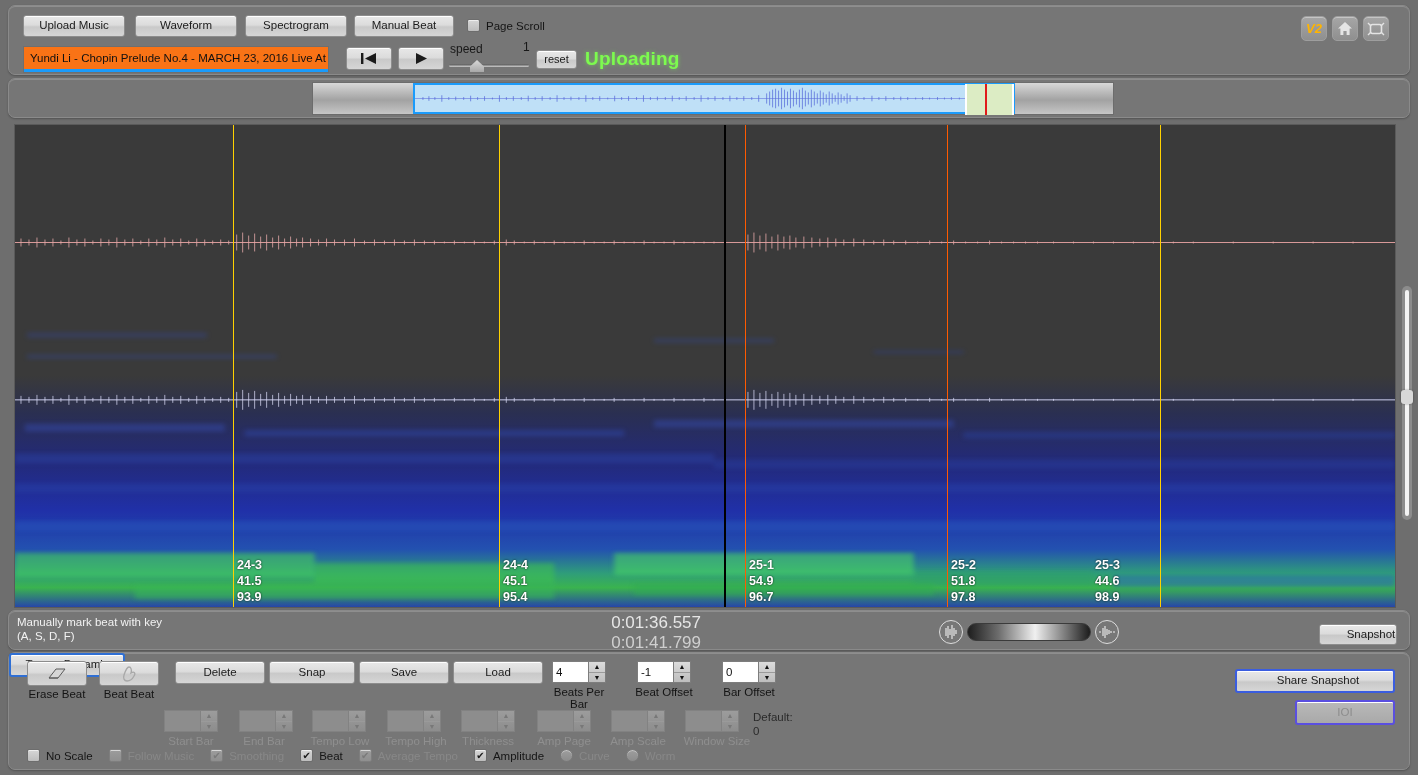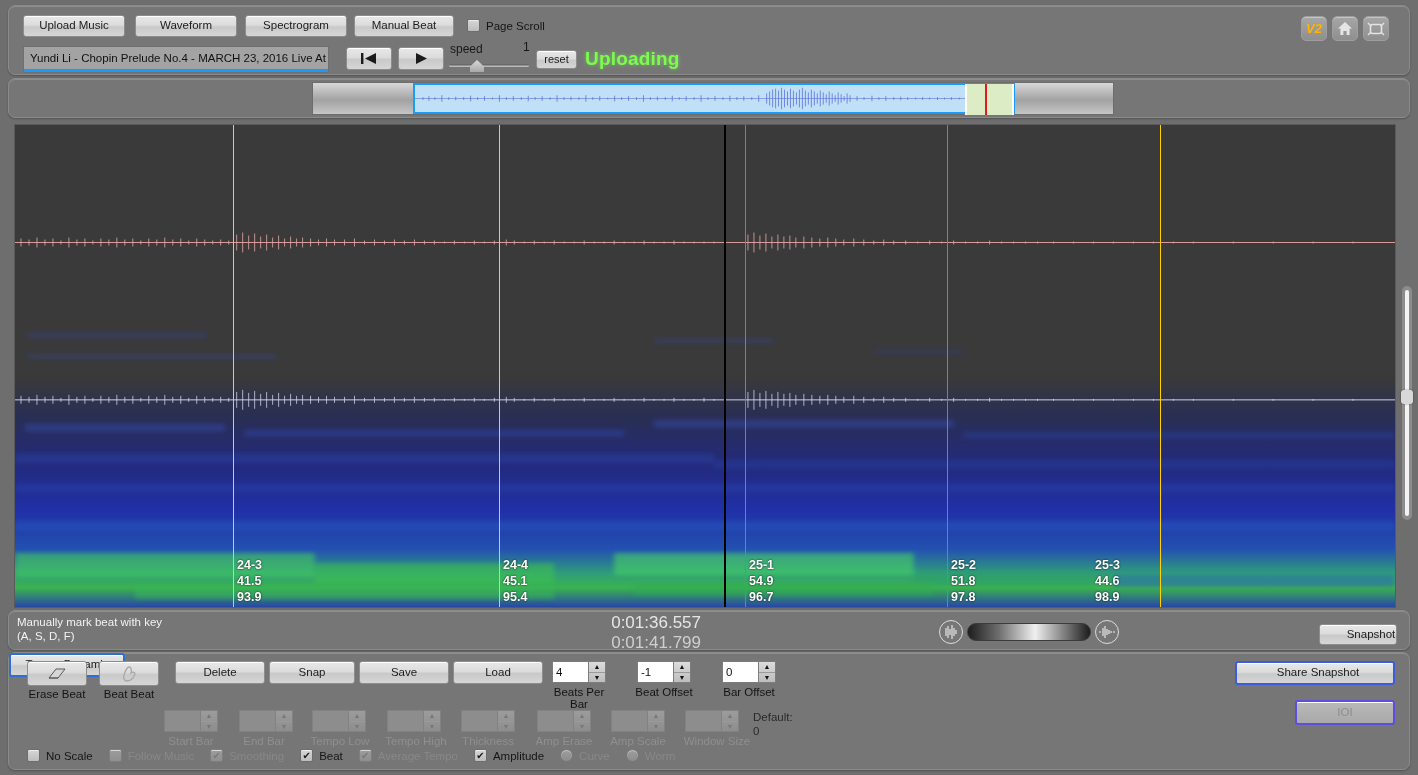--- a/index.html
+++ b/index.html
@@ -58,21 +58,21 @@
   .chkbox.checked::after { content: "\2714"; font-size: 10px; }
   .chk-label { font-size: 11.5px; color: #151515; }
   .chk-wrap.disabled .chk-label { color: #888; }
   .chk-wrap.disabled .chkbox { background: linear-gradient(to bottom,#9c9c9c,#8f8f8f); border-color:#7e7e7e; color:#7a7a7a; }
 
   #pagescroll-wrap { left: 458px; top: 13px; }
 
   
   #song-title {
     position: absolute; left: 14px; top: 40px; width: 306px; height: 23px;
-    background: #a3a3a3; border: 1px solid #6f6f6f; border-bottom: none;
+    background: #f97316; border: 1px solid #6f6f6f; border-bottom: none;
     color: #111; font-size: 11.5px; padding: 0 6px;
     display: flex; align-items: center; overflow: hidden; white-space: nowrap;
   }
   #song-progress {
     position: absolute; left: 14px; top: 63px; width: 306px; height: 4px;
     background: #1a9bfb; border: 1px solid #6f6f6f; border-top:none;
   }
 
   
   .transport { position: absolute; top: 41px; width: 46px; height: 23px; }
@@ -250,21 +250,21 @@
   #checkrow { position: absolute; left: 18px; top: 96px; display: flex; align-items: center; }
   #checkrow .chk-wrap { position: relative; margin-right: 16px; }
   .radio {
     width: 13px; height: 13px; border-radius: 50%;
     background: linear-gradient(to bottom,#9e9e9e,#8c8c8c);
     border: 1px solid #7a7a7a;
     display: inline-block;
     box-shadow: inset 0 1px 0 rgba(255,255,255,.4);
   }
 
-  #btn-share { position: absolute; right: 14px; top: 8px; width: 160px; height: 24px; border: 2px solid #3a5de0; padding-left: 6px; }
+  #btn-share { position: absolute; right: 14px; top: 16px; width: 160px; height: 24px; border: 2px solid #3a5de0; padding-left: 6px; }
   #btn-ioi {
     position: absolute; right: 14px; top: 47px; width: 100px; height: 25px;
     border: 2px solid #5a4fe0;
     background: linear-gradient(to bottom,#b9b9b9,#a9a9a9);
     color: #8d8d8d;
   }
 </style>
 </head>
 <body>
 
@@ -631,21 +631,21 @@
           </div>
         </div>
         <div class="spin-lbl dis" style="left: 444px; top: 82px; width: 70px;">Thickness</div>
         <div class="spin dis" style="left: 528px; top: 57px;">
           <div class="spin-field"></div>
           <div class="spin-btns">
             <div class="spin-up">▲</div>
             <div class="spin-dn">▼</div>
           </div>
         </div>
-        <div class="spin-lbl dis" style="left: 520px; top: 82px; width: 70px;">Amp Erase</div>
+        <div class="spin-lbl dis" style="left: 520px; top: 82px; width: 70px;">Amp Page</div>
         <div class="spin dis" style="left: 602px; top: 57px;">
           <div class="spin-field"></div>
           <div class="spin-btns">
             <div class="spin-up">▲</div>
             <div class="spin-dn">▼</div>
           </div>
         </div>
         <div class="spin-lbl dis" style="left: 594px; top: 82px; width: 70px;">Amp Scale</div>
         <div class="spin dis" style="left: 676px; top: 57px;">
           <div class="spin-field"></div>

